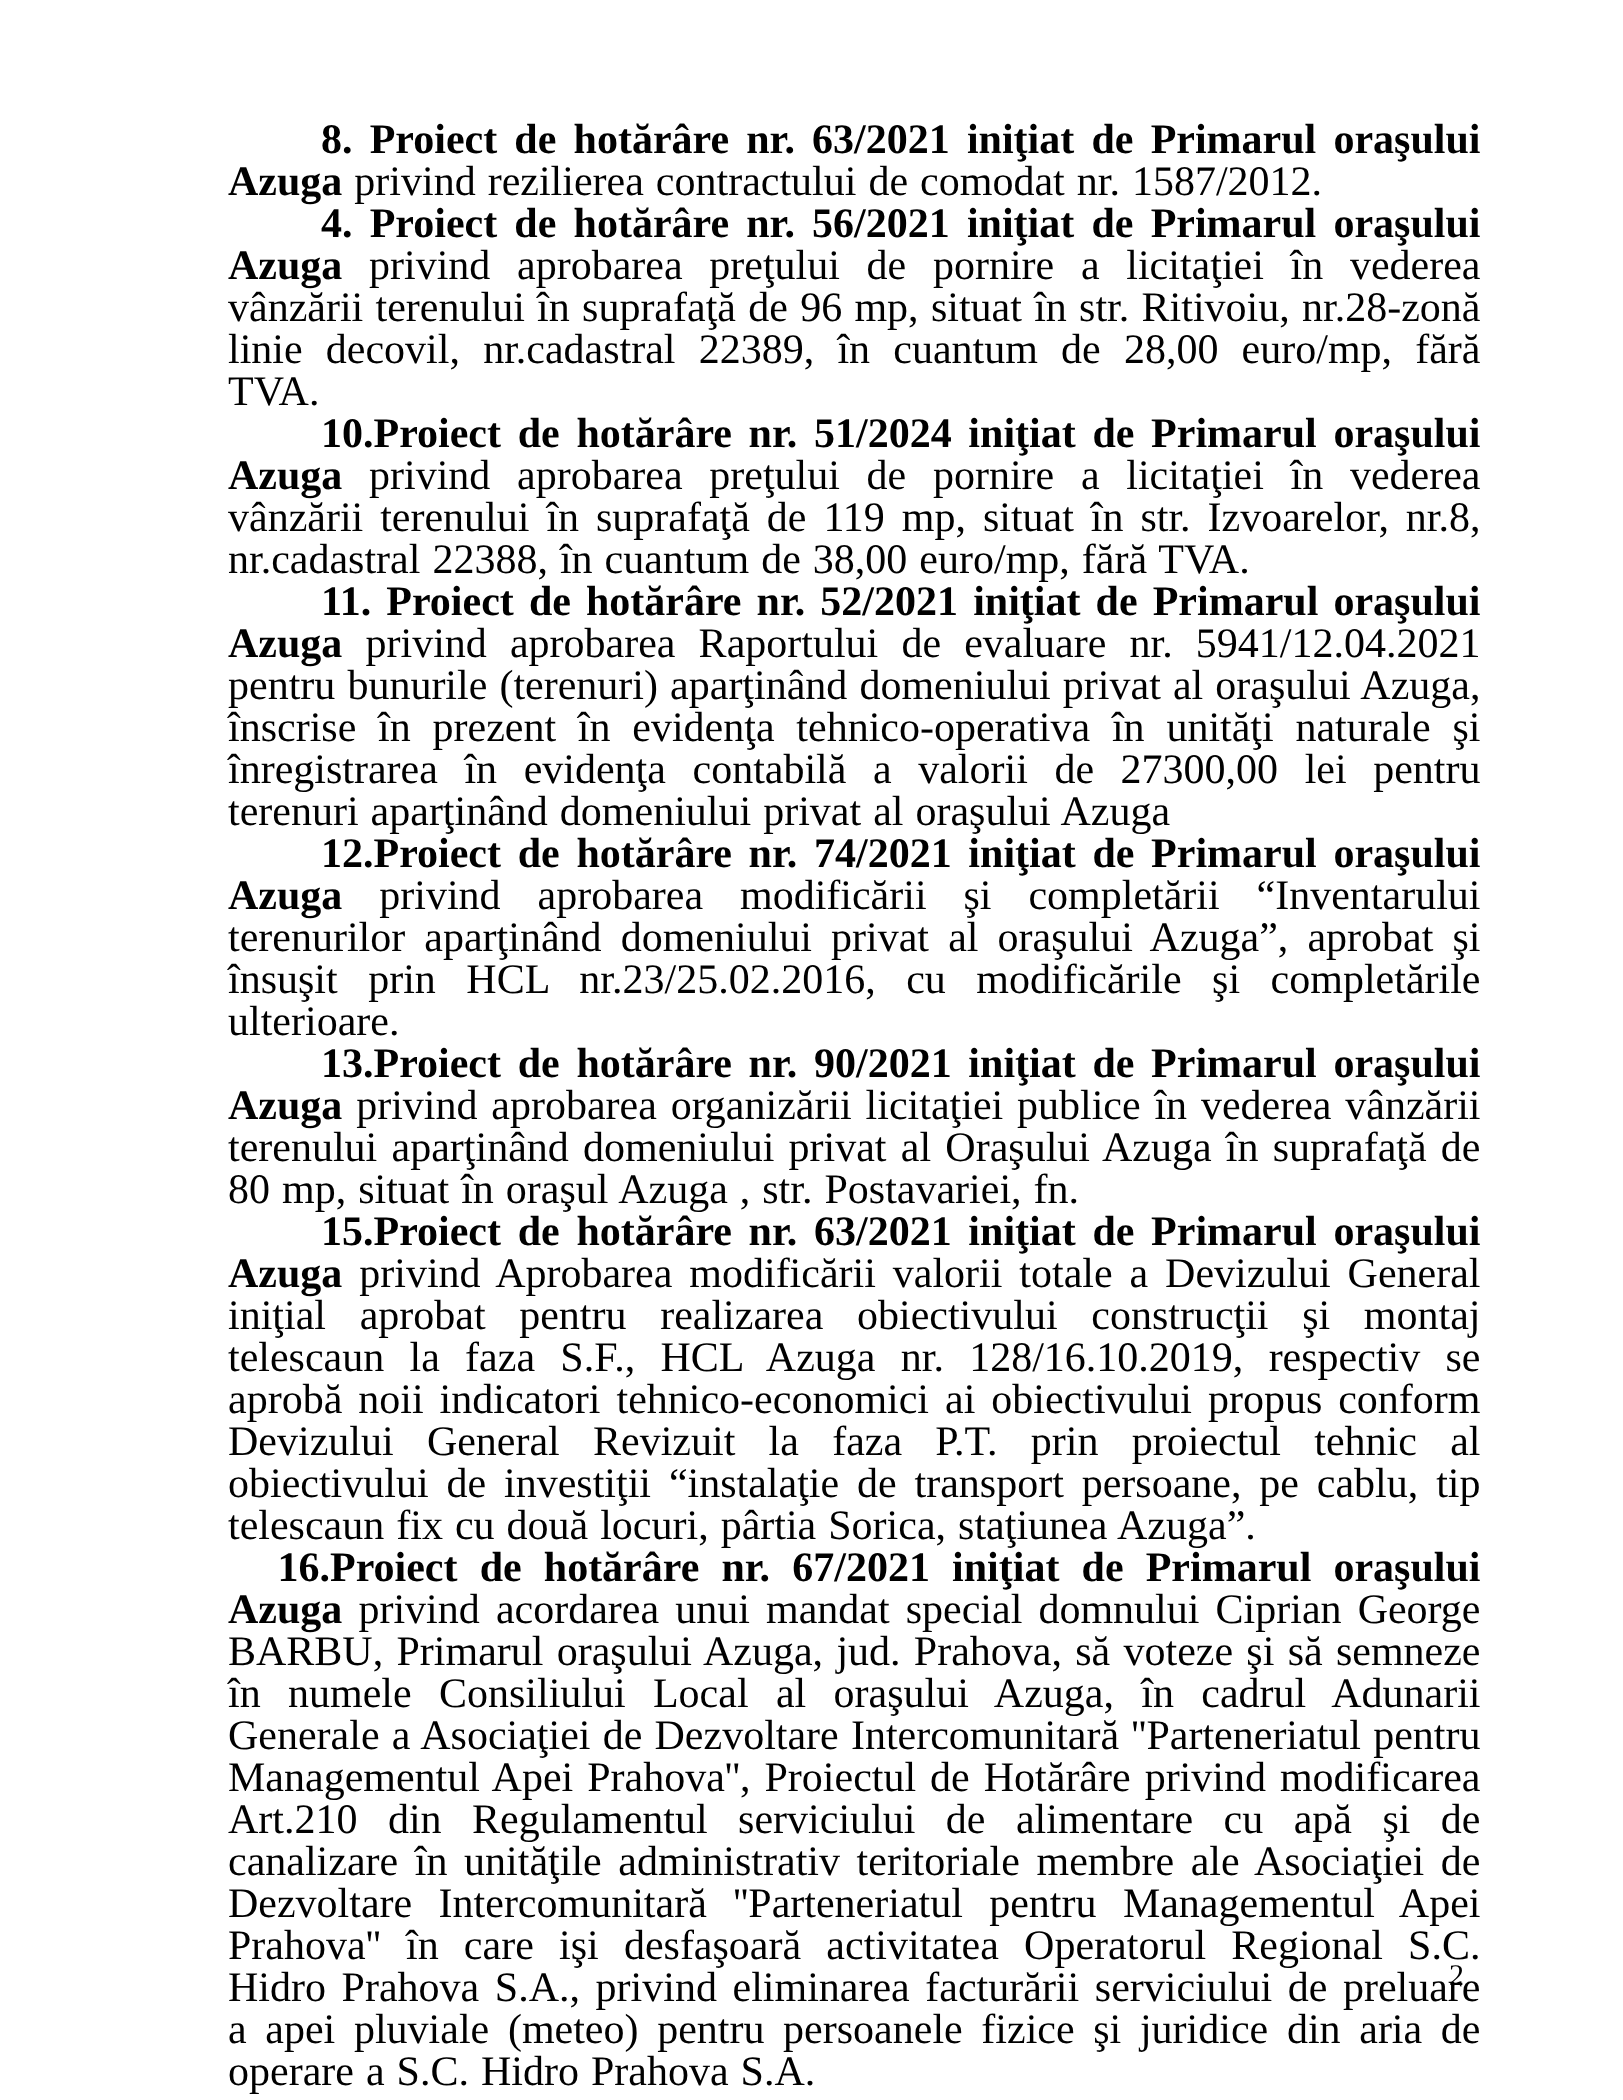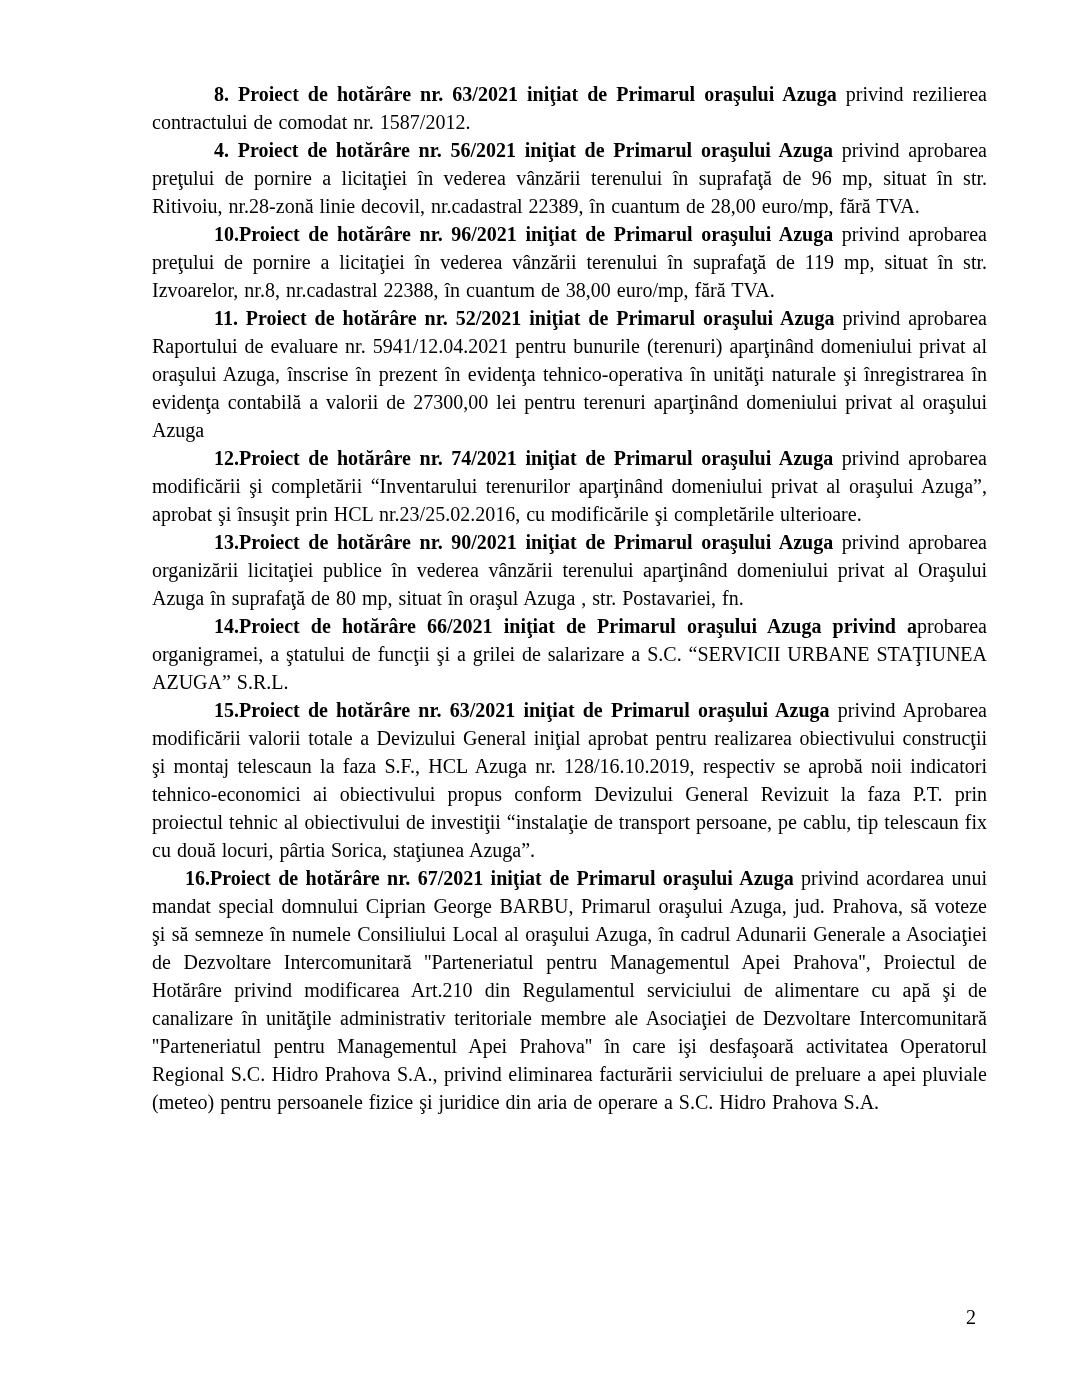--- a/index.html
+++ b/index.html
@@ -14,21 +14,21 @@
     background: #ffffff;
     color: #000000;
     font-family: "Liberation Serif", "DejaVu Serif", serif;
     overflow: hidden;
   }
   .textblock {
     position: absolute;
     left: 152px;
     top: 80px;
     width: 835px;
-    font-size: 20px;
+    font-size: 28px;
     line-height: 28px;
     text-align: justify;
   }
   .para {
     margin: 0;
     text-indent: 62px;
     word-spacing: 1px;
   }
   .para.indent-sm {
     text-indent: 33px;
@@ -44,22 +44,21 @@
     line-height: 28px;
   }
 </style>
 </head>
 <body>
 
 <div class="page">
   <div class="textblock">
     <p class="para"><b>8. Proiect de hotărâre nr. 63/2021 iniţiat de Primarul oraşului Azuga</b><span> privind rezilierea contractului de comodat nr. 1587/2012.</span></p>
     <p class="para"><b>4. Proiect de hotărâre nr. 56/2021 iniţiat de Primarul oraşului Azuga</b><span> privind aprobarea preţului de pornire a licitaţiei în vederea vânzării terenului în suprafaţă de 96 mp, situat în str. Ritivoiu, nr.28-zonă linie decovil, nr.cadastral 22389, în cuantum de 28,00 euro/mp, fără TVA.</span></p>
-    <p class="para"><b>10.Proiect de hotărâre nr. 96/2021 iniţiat de Primarul oraşului Azuga</b><span> privind aprobarea preţului de pornire a licitaţiei în vederea vânzării terenului în suprafaţă de 119 mp, situat în str. Izvoarelor, nr.8, nr.cadastral 22388, în cuantum de 38,00 euro/mp, fără TVA.</span></p>
+    <p class="para"><b>10.Proiect de hotărâre nr. 51/2024 iniţiat de Primarul oraşului Azuga</b><span> privind aprobarea preţului de pornire a licitaţiei în vederea vânzării terenului în suprafaţă de 119 mp, situat în str. Izvoarelor, nr.8, nr.cadastral 22388, în cuantum de 38,00 euro/mp, fără TVA.</span></p>
     <p class="para"><b>11. Proiect de hotărâre nr. 52/2021 iniţiat de Primarul oraşului Azuga</b><span> privind aprobarea Raportului de evaluare nr. 5941/12.04.2021 pentru bunurile (terenuri) aparţinând domeniului privat al oraşului Azuga, înscrise în prezent în evidenţa tehnico-operativa în unităţi naturale şi înregistrarea în evidenţa contabilă a valorii de 27300,00 lei pentru terenuri aparţinând domeniului privat al oraşului Azuga</span></p>
     <p class="para"><b>12.Proiect de hotărâre nr. 74/2021 iniţiat de Primarul oraşului Azuga</b><span> privind aprobarea modificării şi completării “Inventarului terenurilor aparţinând domeniului privat al oraşului Azuga”, aprobat şi însuşit prin HCL nr.23/25.02.2016, cu modificările şi completările ulterioare.</span></p>
     <p class="para"><b>13.Proiect de hotărâre nr. 90/2021 iniţiat de Primarul oraşului Azuga</b><span> privind aprobarea organizării licitaţiei publice în vederea vânzării terenului aparţinând domeniului privat al Oraşului Azuga în suprafaţă de 80 mp, situat în oraşul Azuga , str. Postavariei, fn.</span></p>
-    <p class="para"><b>14.Proiect de hotărâre 66/2021 iniţiat de Primarul oraşului Azuga privind a</b><span>probarea organigramei, a ştatului de funcţii şi a grilei de salarizare a S.C. “SERVICII URBANE STAŢIUNEA AZUGA” S.R.L.</span></p>
     <p class="para"><b>15.Proiect de hotărâre nr. 63/2021 iniţiat de Primarul oraşului Azuga</b><span> privind Aprobarea modificării valorii totale a Devizului General iniţial aprobat pentru realizarea obiectivului construcţii şi montaj telescaun la faza S.F., HCL Azuga nr. 128/16.10.2019, respectiv se aprobă noii indicatori tehnico-economici ai obiectivului propus conform Devizului General Revizuit la faza P.T. prin proiectul tehnic al obiectivului de investiţii “instalaţie de transport persoane, pe cablu, tip telescaun fix cu două locuri, pârtia Sorica, staţiunea Azuga”.</span></p>
     <p class="para indent-sm"><b>16.Proiect de hotărâre nr. 67/2021 iniţiat de Primarul oraşului Azuga</b><span> privind acordarea unui mandat special domnului Ciprian George BARBU, Primarul oraşului Azuga, jud. Prahova, să voteze şi să semneze în numele Consiliului Local al oraşului Azuga, în cadrul Adunarii Generale a Asociaţiei de Dezvoltare Intercomunitară ''Parteneriatul pentru Managementul Apei Prahova'', Proiectul de Hotărâre privind modificarea Art.210 din Regulamentul serviciului de alimentare cu apă şi de canalizare în unităţile administrativ teritoriale membre ale Asociaţiei de Dezvoltare Intercomunitară ''Parteneriatul pentru Managementul Apei Prahova'' în care işi desfaşoară activitatea Operatorul Regional S.C. Hidro Prahova S.A., privind eliminarea facturării serviciului de preluare a apei pluviale (meteo) pentru persoanele fizice şi juridice din aria de operare a S.C. Hidro Prahova S.A.</span></p>
   </div>
   <div class="pagenum">2</div>
 </div>
 
 </body></html>

